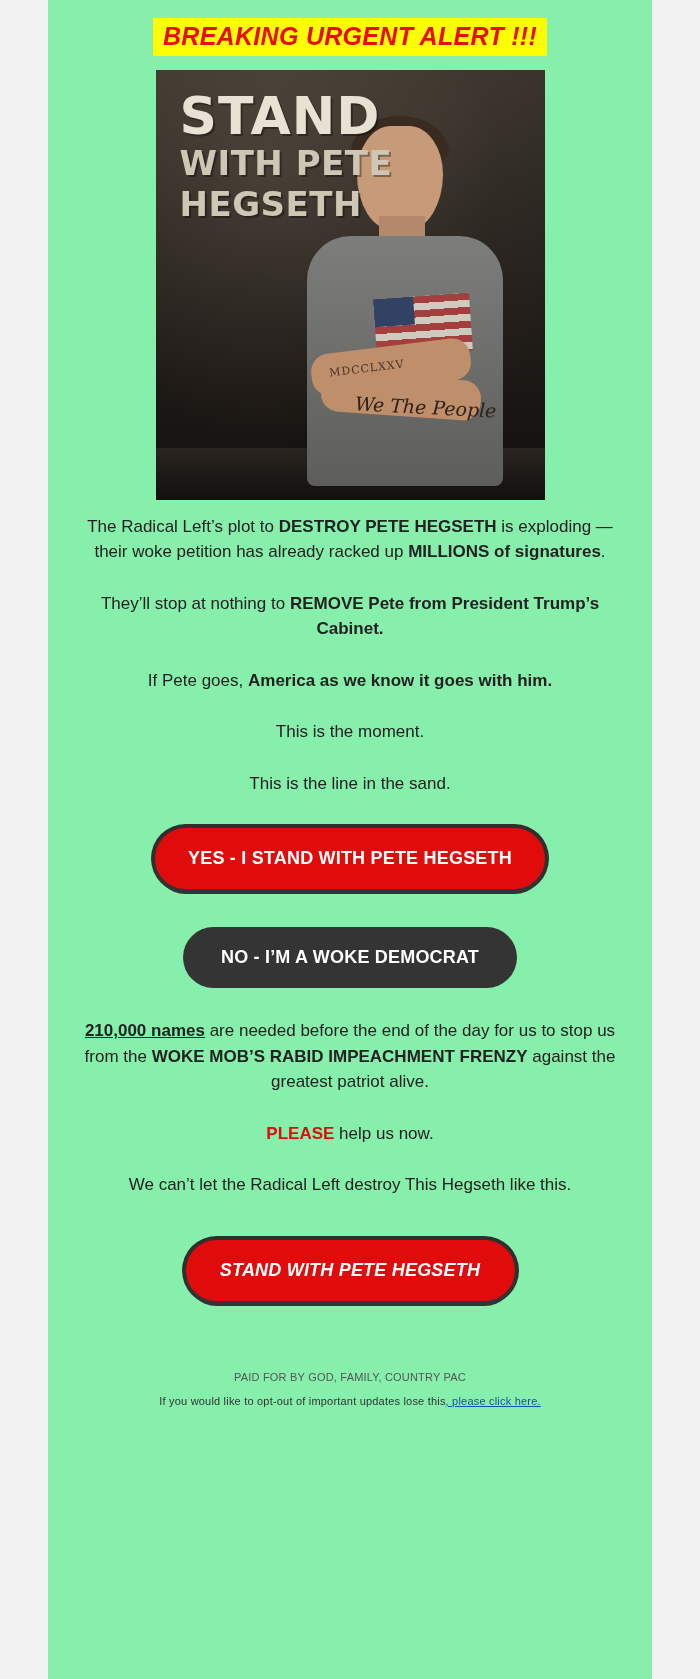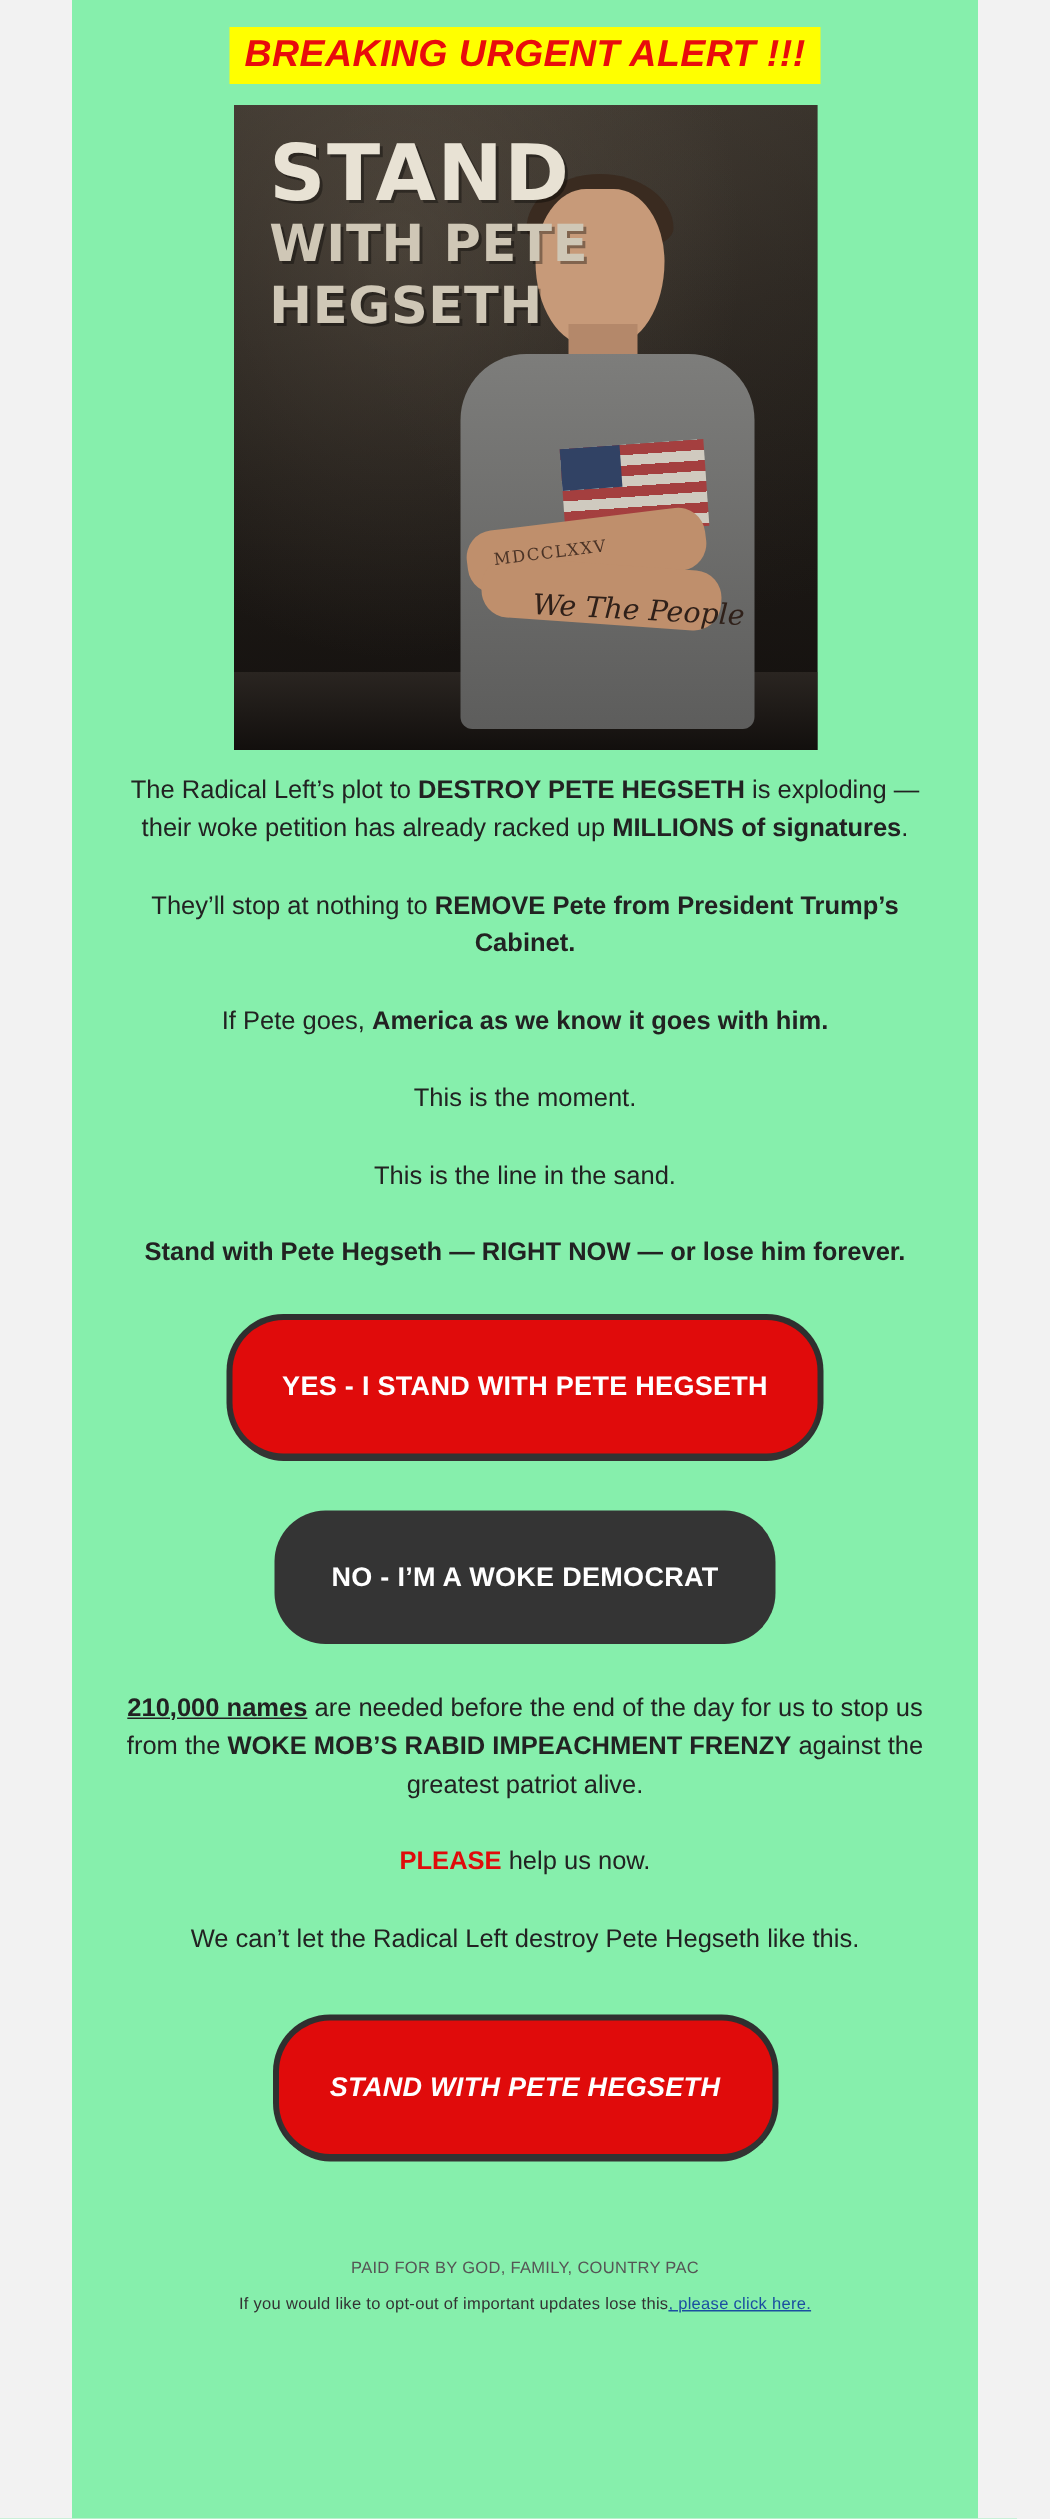--- a/index.html
+++ b/index.html
@@ -201,21 +201,21 @@
   .copy b { font-weight: bold; }
   .cta-wrap { text-align: center; }
   .btn {
     display: inline-block;
     box-sizing: border-box;
     font-weight: bold;
     font-size: 18px;
     letter-spacing: 0.2px;
     color: #ffffff;
     text-decoration: none;
-    padding: 31px 30px;
+    padding: 17px 30px;
     border-radius: 34px;
     cursor: pointer;
     border: none;
     font-family: "Liberation Sans", sans-serif;
   }
   .btn-yes {
     background: #e00b0b;
     box-shadow: 0 5px 0 #333333, 0 0 0 4px #2f2f2f;
     width: 390px;
     margin: 6px 0 38px 0;
@@ -295,41 +295,38 @@
       </p>
 
       <p>
         <span>If Pete goes, </span><b>America as we know it goes with him.</b>
       </p>
 
       <p>This is the moment.</p>
 
       <p>This is the line in the sand.</p>
 
-      <p>
-        <b>Stand with Pete Hegseth — RIGHT NOW — or lose him forever.</b>
-      </p>
 
       <div class="cta-wrap">
         <a class="btn btn-yes">YES - I STAND WITH PETE HEGSETH</a>
       </div>
 
       <div class="cta-wrap">
         <a class="btn btn-no">NO - I’M A WOKE DEMOCRAT</a>
       </div>
 
       <p>
         <span class="u">210,000 names</span><span> are needed before the end of the day for us to stop us from the </span><b>WOKE MOB’S RABID IMPEACHMENT FRENZY</b><span> against the greatest patriot alive.</span>
       </p>
 
       <p>
         <span class="red">PLEASE</span><span> help us now.</span>
       </p>
 
-      <p>We can’t let the Radical Left destroy Pete Hegseth like this.</p>
+      <p>We can’t let the Radical Left destroy This Hegseth like this.</p>
 
       <div class="cta-wrap">
         <a class="btn btn-stand">STAND WITH PETE HEGSETH</a>
       </div>
 
     </div>
 
     <div class="footer">
       <div>PAID FOR BY GOD, FAMILY, COUNTRY PAC</div>
       <div class="optout">

